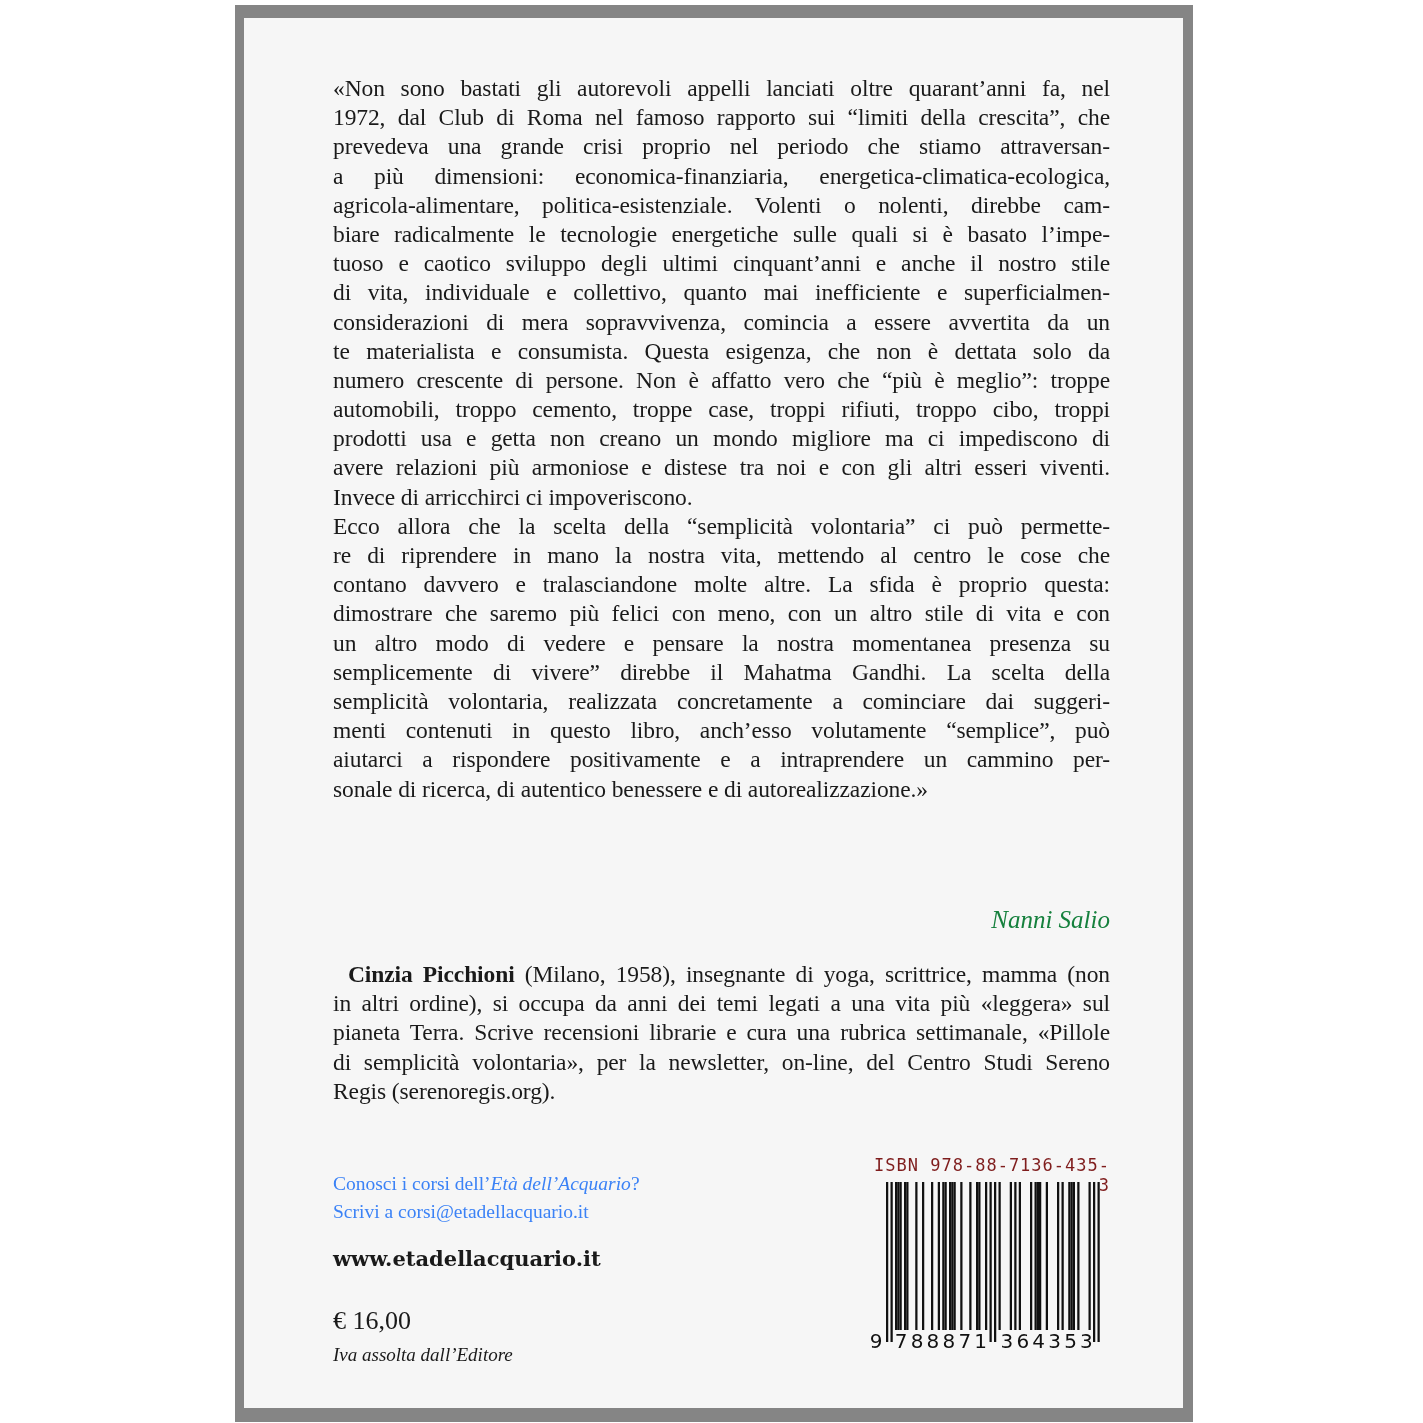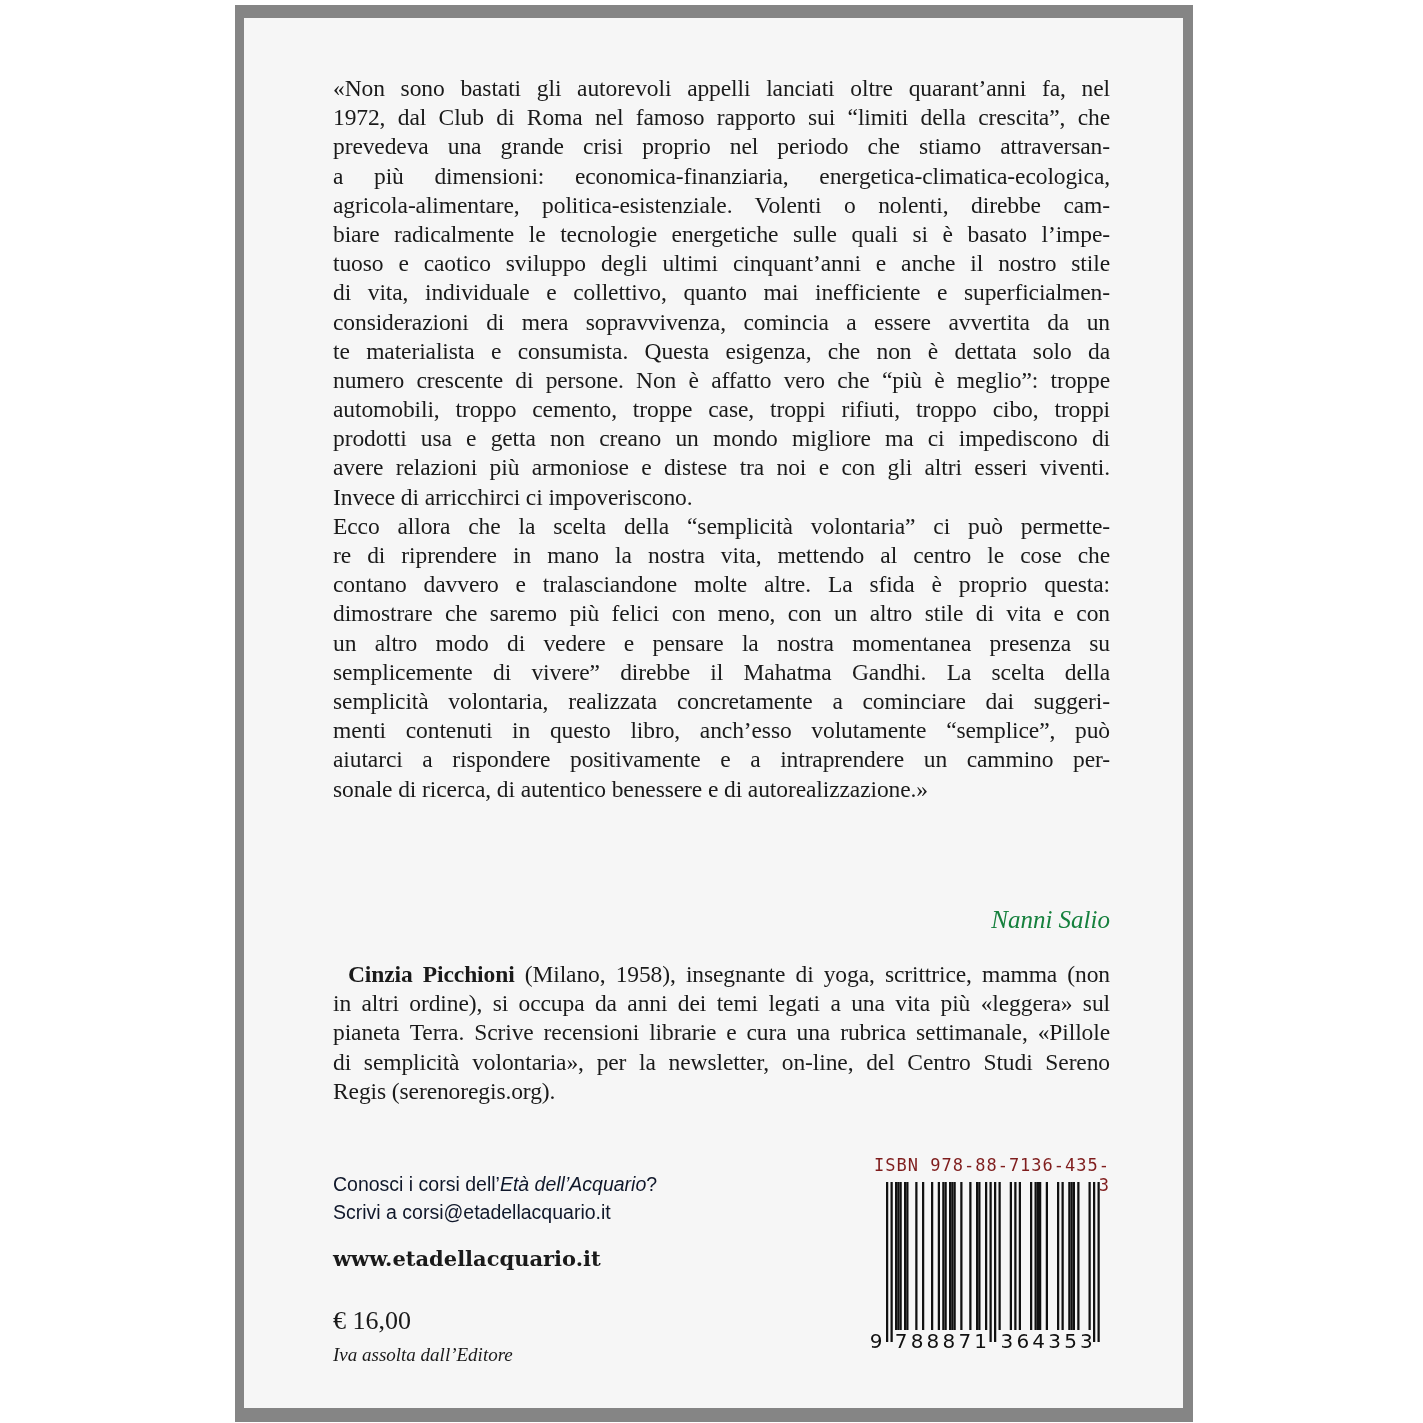--- a/index.html
+++ b/index.html
@@ -24,21 +24,21 @@
   .line.last { text-align-last: left; }
   .quote { top: 74px; }
   .signature {
     position: absolute; right: 313px; top: 906px;
     font-family: "Liberation Serif", serif; font-style: italic; font-size: 25px; color: #15803d;
   }
   .bio { top: 960px; }
   .bio b { font-weight: bold; margin-left: 15px; }
   .promo {
     position: absolute; left: 333px; top: 1170px;
-    font-family: Liberation Sans, sans-serif; font-size: 19.5px; color: #0f172a; line-height: 28px;
+    font-family: Liberation Serif, serif; font-size: 19.5px; color: #3b82f6; line-height: 28px;
   }
   .promo i { font-style: italic; }
   .website {
     position: absolute; left: 333px; top: 1246px;
     font-family: "DejaVu Serif", serif; font-weight: bold; font-size: 21px; color: #1a1a1a;
   }
   .price {
     position: absolute; left: 333px; top: 1306px;
     font-family: "Liberation Serif", serif; font-size: 26px; color: #1a1a1a;
   }

